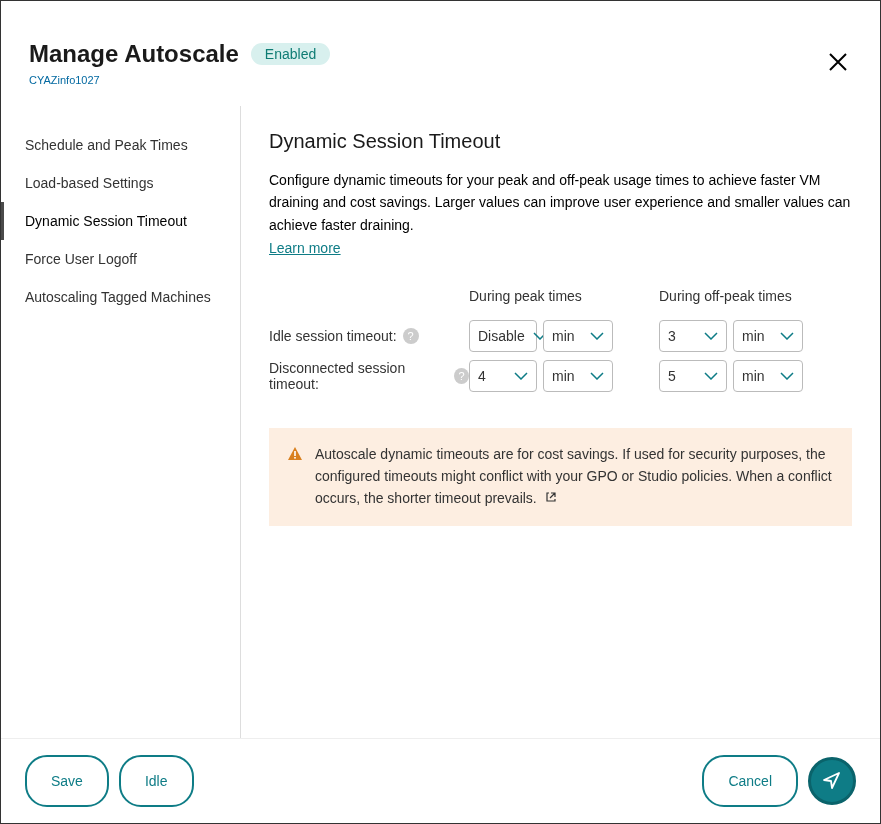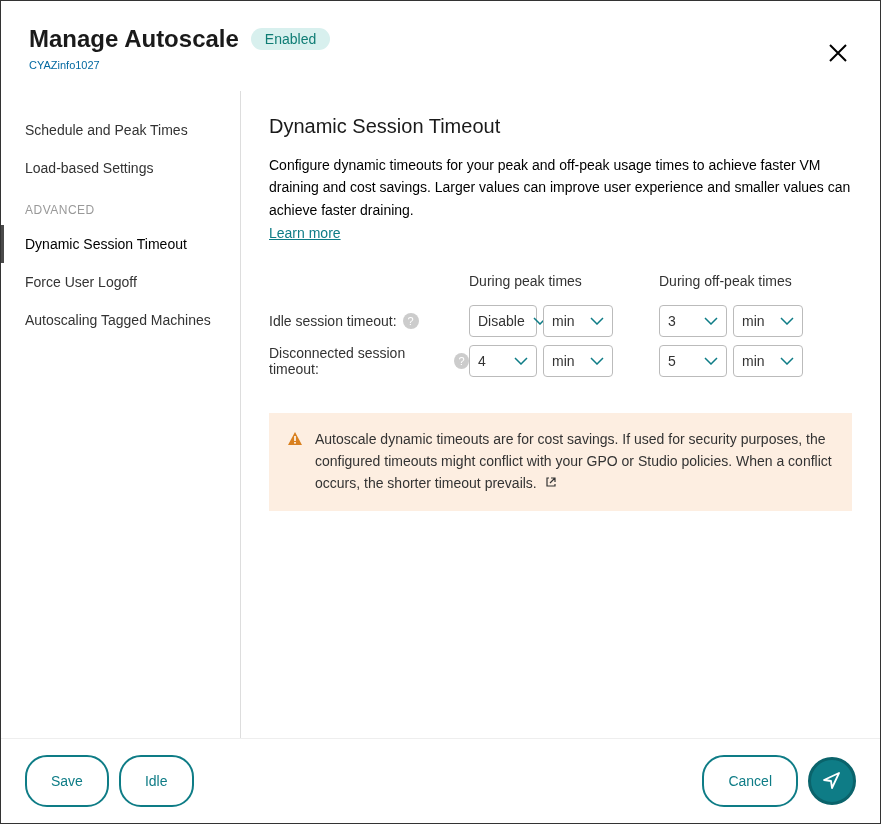--- a/index.html
+++ b/index.html
@@ -1,18 +1,18 @@
 <!DOCTYPE html>
 <html><head>
   <meta charset="utf-8">
   <style>
     * { box-sizing: border-box; margin: 0; padding: 0; }
     body { font-family: -apple-system, BlinkMacSystemFont, "Segoe UI", Arial, sans-serif; color: #2a2a2a; font-size: 14px; background: #fff; }
     .window { width: 881px; height: 824px; border: 1px solid #333; display: flex; flex-direction: column; }
-    .header { padding: 24px 28px 20px 28px; display: flex; align-items: flex-end; justify-content: space-between; }
+    .header { padding: 39px 28px 20px 28px; display: flex; align-items: center; justify-content: space-between; }
     .header-left { display: flex; flex-direction: column; gap: 6px; }
     .title-row { display: flex; align-items: center; gap: 12px; }
     .title { font-size: 24px; font-weight: 600; color: #1a1a1a; }
     .badge { background: #d8f0ee; color: #0e7c74; padding: 3px 14px; border-radius: 14px; font-size: 14px; font-weight: 400; }
     .subtitle { font-size: 11px; color: #0369a1; }
     .close-btn { font-size: 26px; cursor: pointer; padding: 4px; color: #000; line-height: 1; background: none; border: none; }
     .body { flex: 1; display: flex; overflow: hidden; }
     .sidebar { width: 240px; border-right: 1px solid #ddd; padding: 20px 0; }
     .nav-item { padding: 11px 24px; cursor: pointer; font-size: 14px; color: #333; }
     .nav-item.active { background: #fff; color: #000; position: relative; }
@@ -63,21 +63,20 @@
             <path d="M2 2 L18 18 M18 2 L2 18" stroke="#000" stroke-width="2" fill="none"></path>
           </svg>
       </span>
     </button>
   </div>
 
   <div class="body">
     <div class="sidebar">
       <div class="nav-item">Schedule and Peak Times</div>
       <div class="nav-item">Load-based Settings</div>
-      <div class="nav-section">ADVANCED</div>
       <div class="nav-item active">Dynamic Session Timeout</div>
       <div class="nav-item">Force User Logoff</div>
       <div class="nav-item">Autoscaling Tagged Machines</div>
     </div>
 
     <div class="content">
       <h2 class="section-title">Dynamic Session Timeout</h2>
       <p class="description">Configure dynamic timeouts for your peak and off-peak usage times to achieve faster VM draining and cost savings. Larger values can improve user experience and smaller values can achieve faster draining.</p>
       <a class="learn-more">Learn more</a>
       

